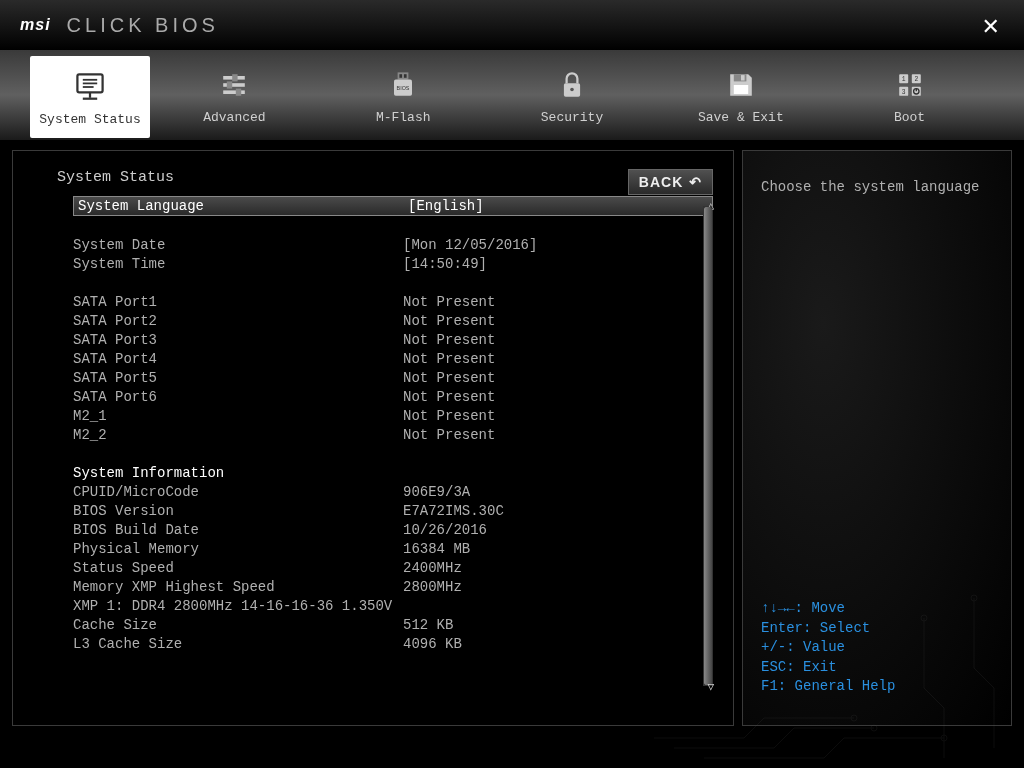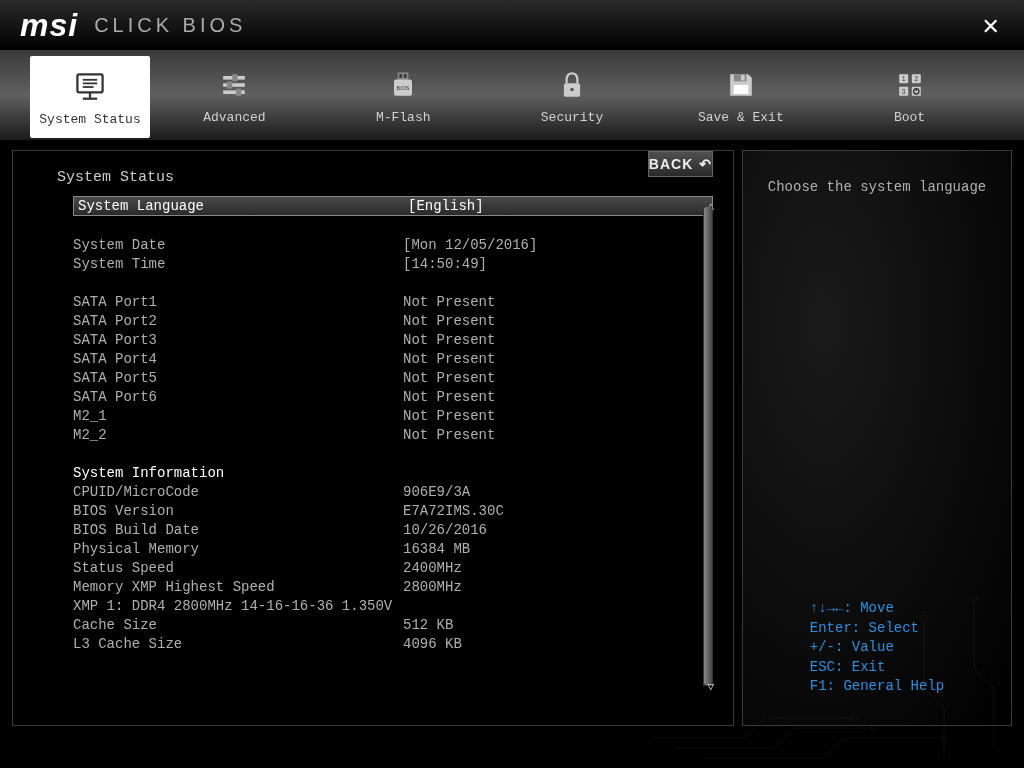--- a/index.html
+++ b/index.html
@@ -16,21 +16,21 @@
   .header {
     height: 50px;
     background: linear-gradient(to bottom, #2a2a2a, #000);
     display: flex;
     align-items: center;
     padding: 0 20px;
     position: relative;
   }
   .logo {
     color: #fff;
-    font-size: 32px;
+    font-size: 16px;
     font-weight: bold;
     font-style: italic;
     letter-spacing: 1px;
     font-family: Arial, sans-serif;
   }
   .logo-sub {
     color: #aaa;
     font-size: 20px;
     font-weight: 300;
     letter-spacing: 4px;
@@ -96,26 +96,26 @@
     position: relative;
     padding: 18px 0 18px 0;
   }
   .page-title {
     color: #ccc;
     font-size: 15px;
     margin: 0 0 10px 44px;
   }
   .back-btn {
     position: absolute;
-    top: 0;
+    top: 18px;
     right: 20px;
     background: linear-gradient(to bottom, #505050, #2a2a2a);
     border: 1px solid #666;
     color: #eee;
-    padding: 4px 0;
+    padding: 4px 10px;
     font-size: 14px;
     font-family: Arial, sans-serif;
     font-weight: bold;
     letter-spacing: 1px;
     display: flex;
     align-items: center;
     gap: 6px;
     cursor: pointer;
   }
   .rows-wrap {
@@ -168,21 +168,20 @@
   .scroll-arrow.up { top: -8px; }
   .scroll-arrow.down { bottom: -8px; }
   .side-panel {
     width: 270px;
     border: 1px solid #3a3a3a;
     background: radial-gradient(ellipse at 30% 30%, #1a1a1a, #000);
     padding: 28px 18px;
     display: flex;
     flex-direction: column;
     justify-content: space-between;
-    align-items: center;
   }
   .help-text { color: #b0b0b0; font-size: 14px; }
   .key-help { color: #2a90e0; font-size: 14px; line-height: 1.4; }
   .circuit-bg {
     position: absolute;
     right: 0;
     bottom: 0;
     width: 400px;
     height: 200px;
     opacity: 0.15;

